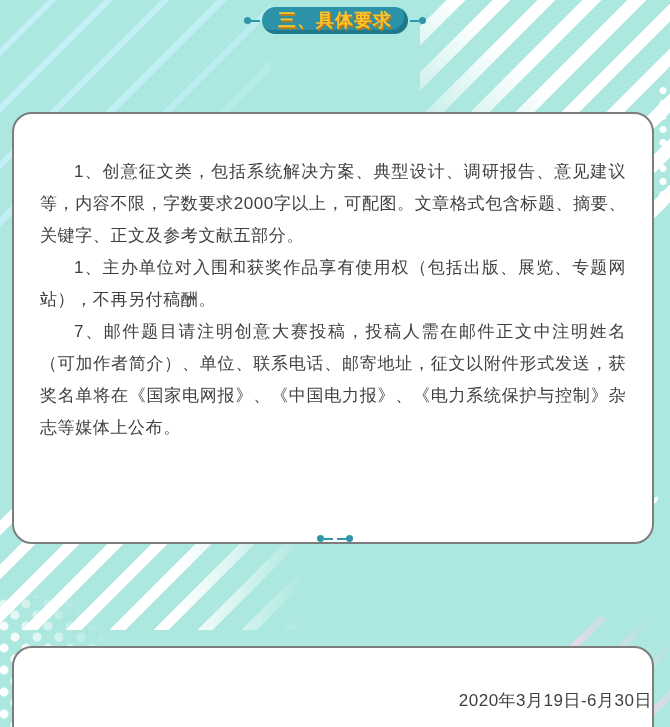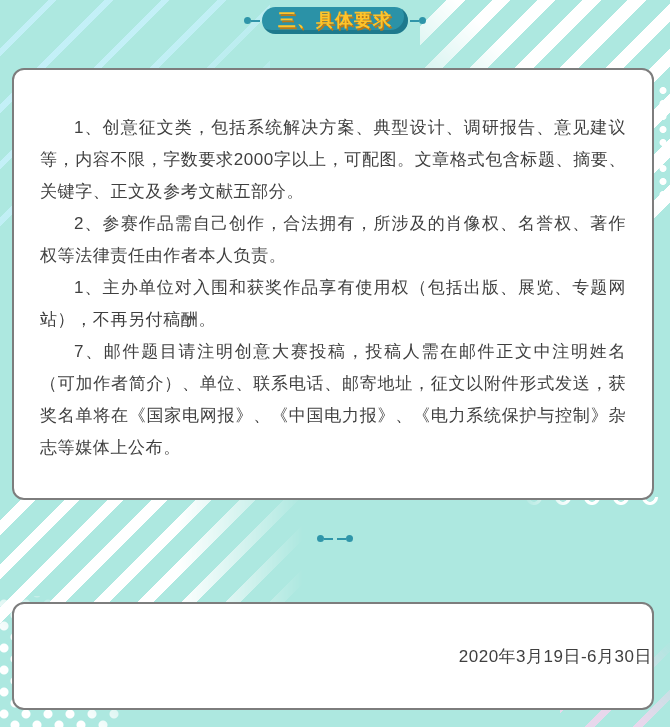--- a/index.html
+++ b/index.html
@@ -89,22 +89,23 @@
     color:#ffc42a;
     text-shadow:1.5px 2px 0 #bd7a16;
     line-height:20px;
   }
 
   
   .card{
     position:absolute;left:12px;width:642px;
     background:#ffffff;
     border:2px solid #7d7d7d;
-    border-radius:12px;
+    border-radius:20px;
     box-sizing:border-box;
+    margin-top:44px;
   }
   .card.requirements{top:68px;height:432px;padding:42px 26px 0 26px;}
   .card.schedule{top:602px;height:108px;display:flex;align-items:center;justify-content:flex-end;}
   .card p{
     margin:0;
     font-size:17px;line-height:32px;letter-spacing:.6px;
     color:#3f3f3f;
     text-align:justify;
     text-indent:2em;
   }
@@ -134,21 +135,20 @@
       <span class="badge-label">三、具体要求</span>
     </span>
     <span class="connector">
       <span class="line"></span>
       <span class="dot"></span>
     </span>
   </div>
 
   <div class="card requirements">
     <p>1、创意征文类，包括系统解决方案、典型设计、调研报告、意见建议等，内容不限，字数要求2000字以上，可配图。文章格式包含标题、摘要、关键字、正文及参考文献五部分。</p>
-    <p>2、参赛作品需自己创作，合法拥有，所涉及的肖像权、名誉权、著作权等法律责任由作者本人负责。</p>
     <p>1、主办单位对入围和获奖作品享有使用权（包括出版、展览、专题网站），不再另付稿酬。</p>
     <p>7、邮件题目请注明创意大赛投稿，投稿人需在邮件正文中注明姓名（可加作者简介）、单位、联系电话、邮寄地址，征文以附件形式发送，获奖名单将在《国家电网报》、《中国电力报》、《电力系统保护与控制》杂志等媒体上公布。</p>
   </div>
 
   <div class="badge-row second">
     <span class="connector">
       <span class="dot"></span>
       <span class="line"></span>
     </span>
     <span class="connector">

